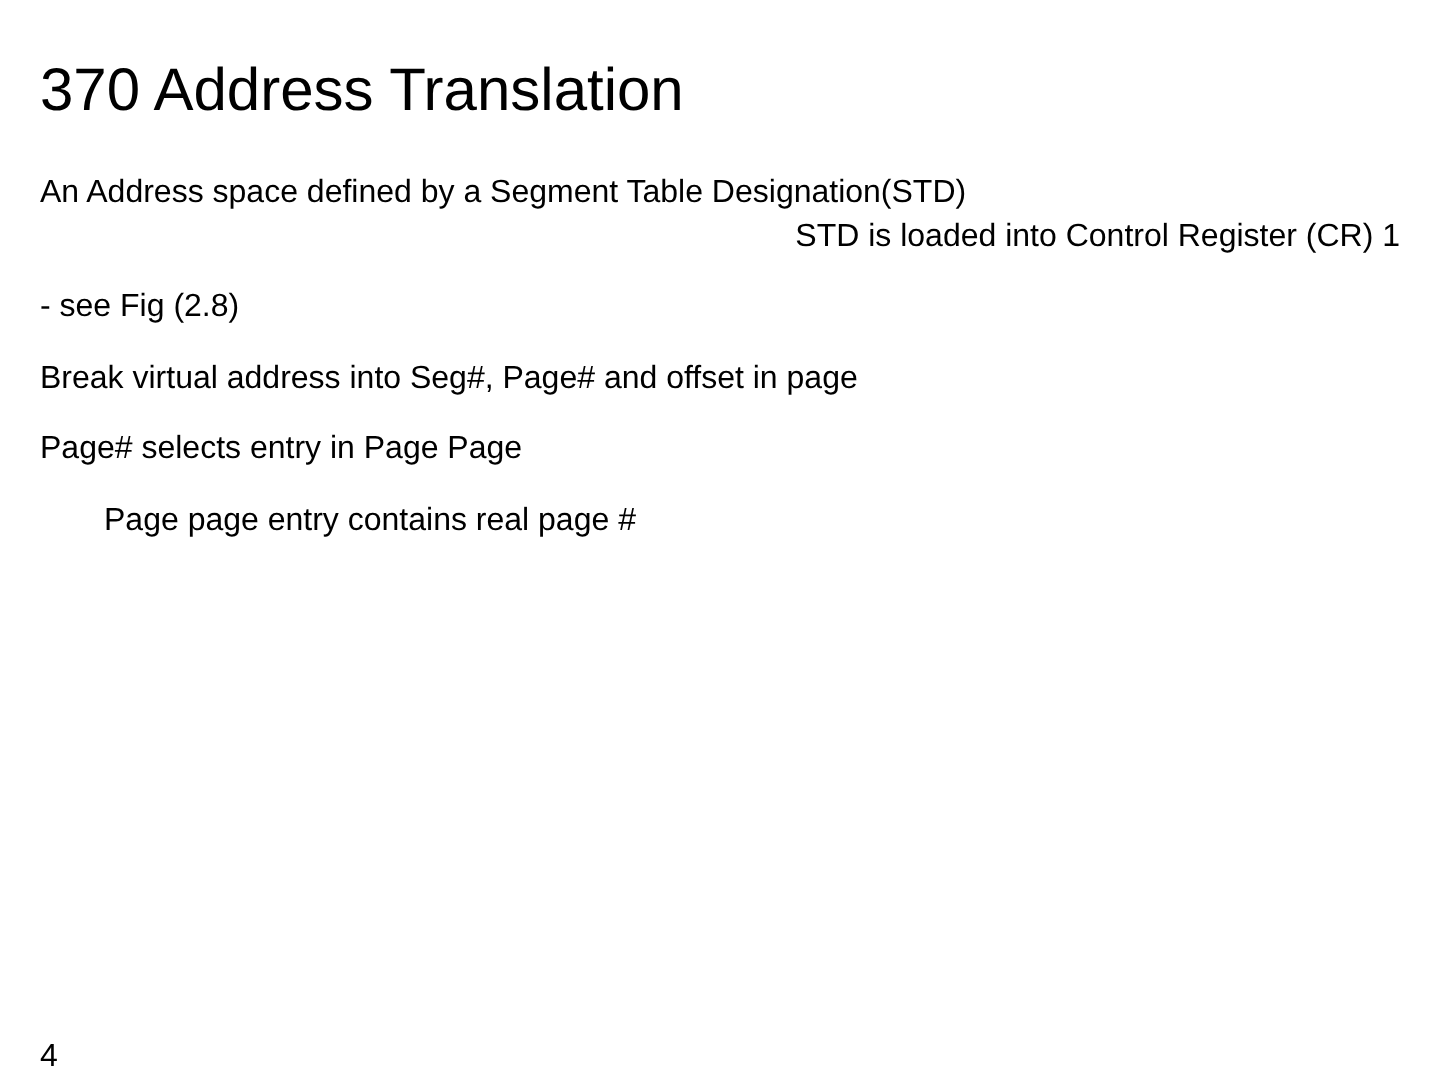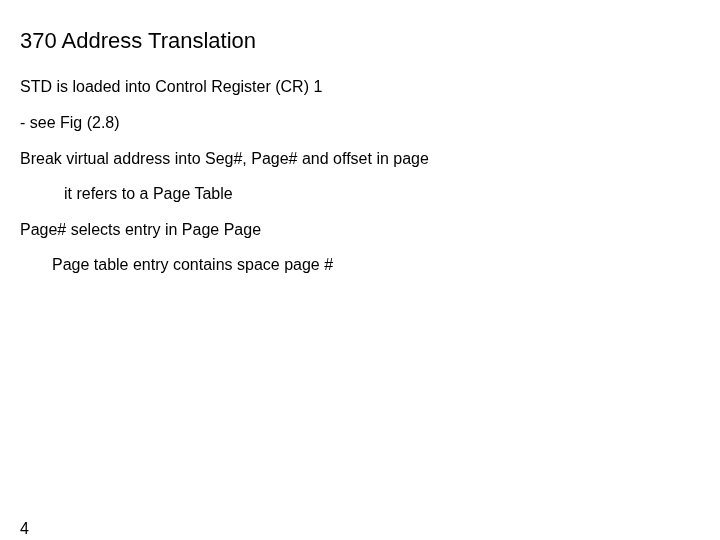--- a/index.html
+++ b/index.html
@@ -13,35 +13,36 @@
     position: relative;
   }
   .slide {
     box-sizing: border-box;
     width: 720px;
     height: 540px;
     padding: 28px 20px 12px 20px;
     position: relative;
   }
   .title {
-    font-size: 22px;
+    font-size: 30px;
     font-weight: 400;
     margin: 0 0 22px 0;
     line-height: 1.2;
   }
   .body p {
     margin: 0 0 14px 0;
     font-size: 16px;
     line-height: 1.35;
   }
   .body p.tight {
     margin-bottom: 0;
   }
   .body p.after-tight {
     margin-top: 0;
+    text-align: right;
   }
   .indent1 {
     padding-left: 32px;
   }
   .indent2 {
     padding-left: 44px;
   }
   .page-number {
     position: absolute;
     left: 20px;
@@ -49,29 +50,29 @@
     font-size: 16px;
   }
 </style>
 </head>
 <body>
 
 <div class="slide">
   <h1 class="title">370 Address Translation</h1>
 
   <div class="body">
+    <p class="tight">An Address space defined by a Segment Table Designation(STD)</p>
     <p class="after-tight">STD is loaded into Control Register (CR) 1</p>
 
     <p>- see Fig (2.8)</p>
 
     <p>Break virtual address into Seg#, Page# and offset in page</p>
 
 
 
-    <p class="indent2">it refers to a Page Table</p>
 
     <p>Page# selects entry in Page Page</p>
 
-    <p class="indent1">Page table entry contains space page #</p>
+    <p class="indent1">Page page entry contains real page #</p>
   </div>
 
   <div class="page-number">4</div>
 </div>
 
 </body></html>

